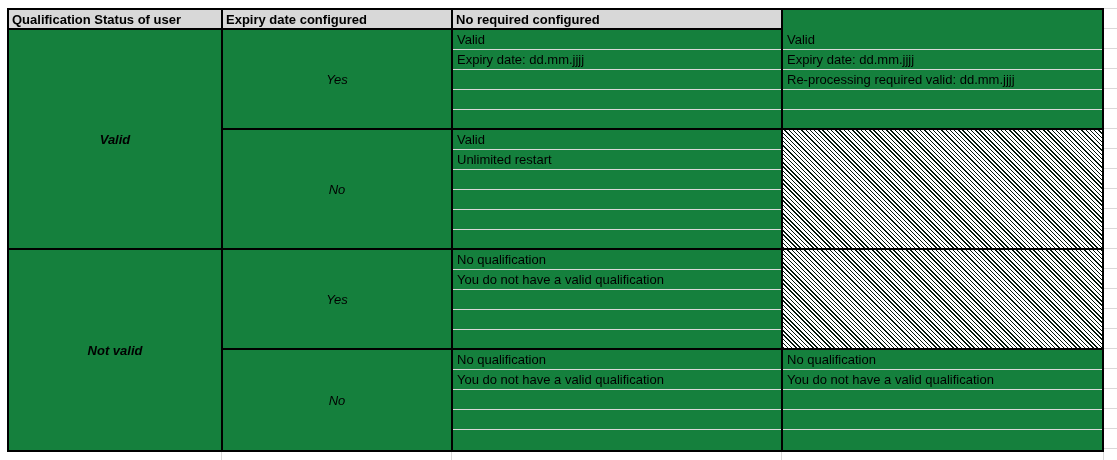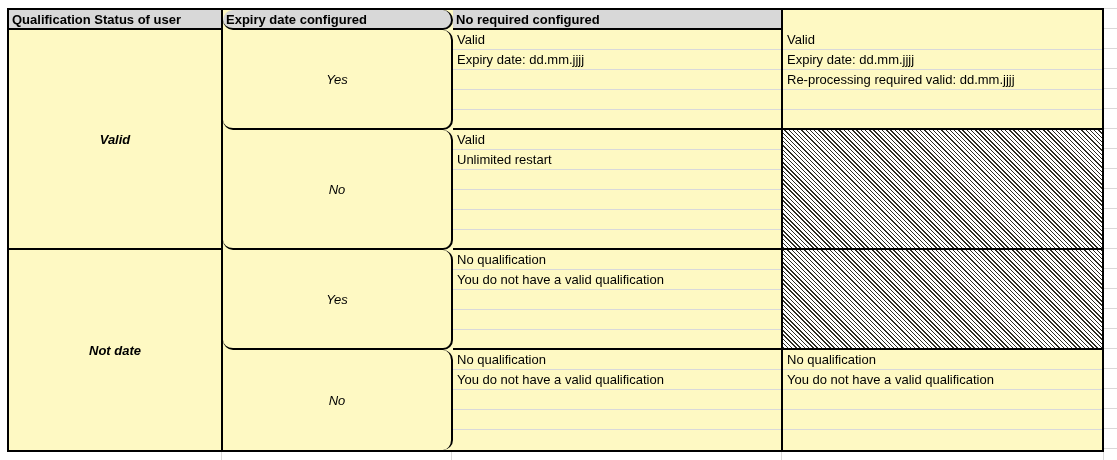--- a/index.html
+++ b/index.html
@@ -9,21 +9,21 @@
   }
   .sheet{position:absolute;left:0;top:0;width:1117px;height:460px;}
 
   
   .tbl{
     position:absolute;left:7px;top:8px;
     display:grid;
     grid-template-columns:214px 230px 330px 319px;
     grid-template-rows:repeat(22,20px);
     border:2px solid #000;
-    background:#fef9c3;
+    background:#15803d;
   }
   .cell{
     box-sizing:border-box;
     border-right:2px solid #000;
     border-bottom:2px solid #000;
     font-size:13px;
     overflow:hidden;
   }
   .cell.last-col{border-right:none;}
   .cell.bottom{border-bottom:none;}
@@ -64,38 +64,38 @@
   .below-v{position:absolute;top:452px;width:1px;height:8px;background:#d9d9d9;}
 
   
   .r-hdr{grid-row:1;}
   .rs-a{grid-row:2 / span 11;grid-column:1;}
   .rs-b{grid-row:13 / span 10;grid-column:1;}
   .blk1{grid-row:2 / span 5;}
   .blk2{grid-row:7 / span 6;}
   .blk3{grid-row:13 / span 5;}
   .blk4{grid-row:18 / span 5;}
-  .c2{grid-column:2;border-radius:10px;} .c3{grid-column:3;} .c4{grid-column:4;}
+  .c2{grid-column:2;} .c3{grid-column:3;} .c4{grid-column:4;}
 </style>
 </head>
 <body>
 
 <div class="sheet">
 
   <div class="tbl">
 
     <div class="cell hdr r-hdr" style="grid-column:1">Qualification Status of user</div>
     <div class="cell hdr r-hdr c2">Expiry date configured</div>
     <div class="cell hdr r-hdr c3">No required configured</div>
 
     <div class="cell ctr bold rs-a">
       <span>Valid</span>
     </div>
     <div class="cell ctr bold rs-b bottom">
-      <span>Not date</span>
+      <span>Not valid</span>
     </div>
 
     <div class="cell ctr blk1 c2">
       <span>Yes</span>
     </div>
     <div class="cell ctr blk2 c2">
       <span>No</span>
     </div>
     <div class="cell ctr blk3 c2">
       <span>Yes</span>

